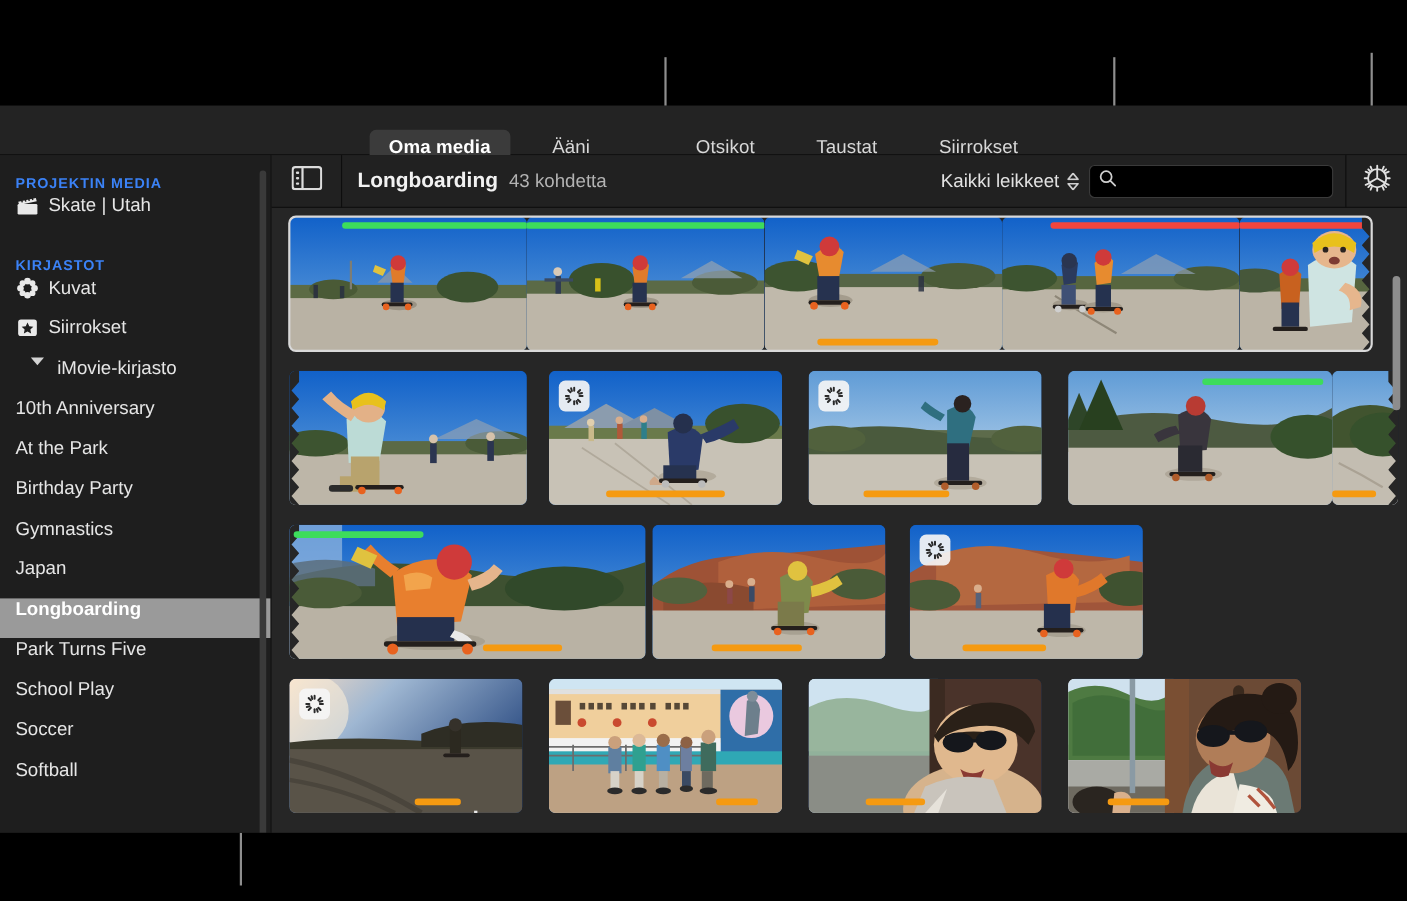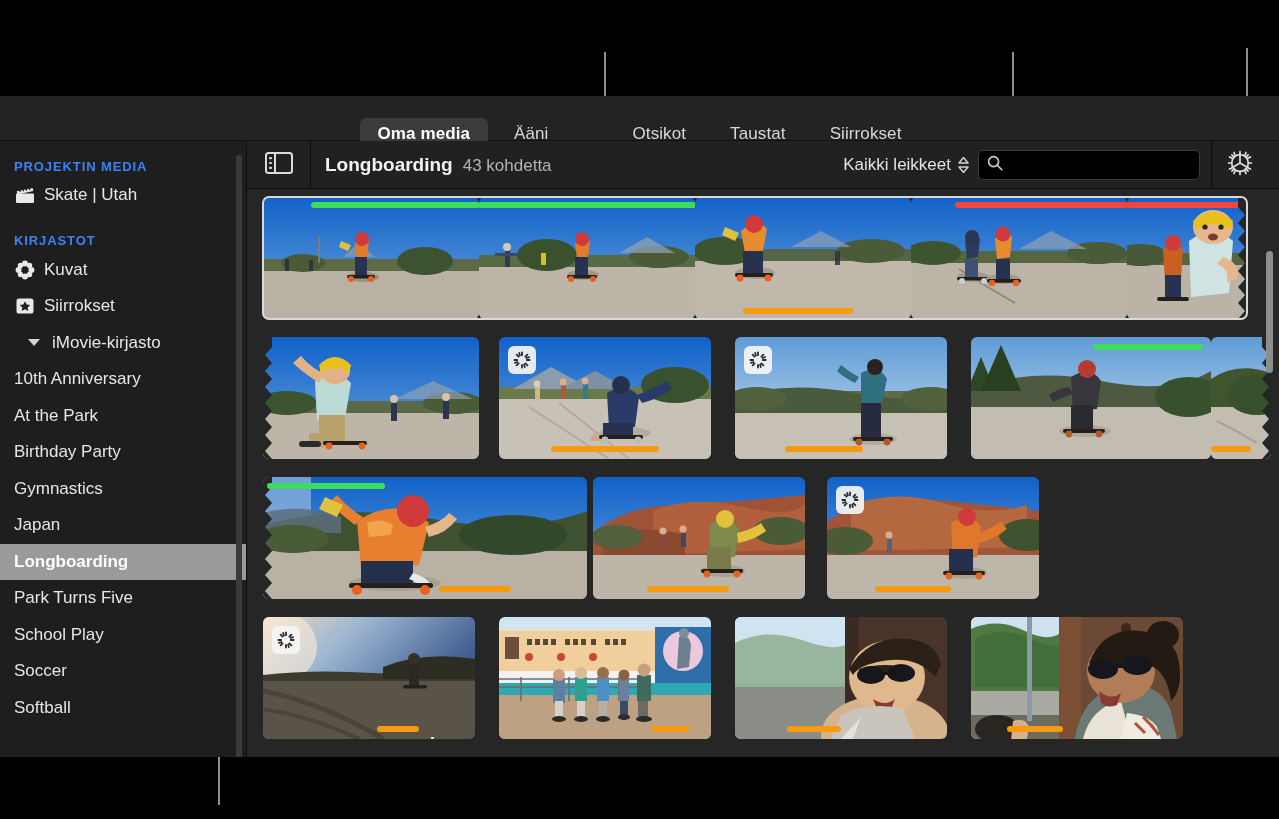--- a/index.html
+++ b/index.html
@@ -21,21 +21,21 @@
     background: #1e1e1e; overflow: hidden;
   }
 
   
   #tabbar {
     position: absolute; left:0; top:0; width: 1279px; height: 45px;
     background: #232323;
     border-bottom: 1px solid #111;
     display: flex; align-items: center; justify-content: center;
   }
-  #tabs { display: flex; align-items: flex-start; gap: 8px; margin-top: 31px; }
+  #tabs { display: flex; align-items: flex-start; gap: 20px; margin-top: 31px; }
   .tab {
     font-size: 17px; color: #d8d8d8; padding: 6px 18px;
     border-radius: 6px; letter-spacing: .1px; white-space: nowrap;
   }
   .tab.selected { background: #3b3b3b; color: #ffffff; font-weight: bold; }
   .tab.sep-before { margin-left: 40px; }
 
   
   #body { position:absolute; left:0; top:45px; width:1279px; height:616px; display:flex; }
 
@@ -45,21 +45,21 @@
     width: 247px; height: 616px; background: #1e1e1e;
     border-right: 1px solid #0d0d0d;
     overflow: hidden;
   }
   .sb-group-title {
     font-size: 13px; font-weight: bold; color: #3b82f6;
     letter-spacing: .9px; padding: 0 0 0 14px;
     height: 22px; display: flex; align-items: center;
   }
   .sb-row {
-    height: 36.5px; display: flex; align-items: center;
+    height: 36.5px; display: flex; align-items: flex-start;
     font-size: 17px; color: #e6e6e6; padding-left: 14px; gap: 8px;
   }
   .sb-row.selected { background: #9a9a9a; color: #ffffff; font-weight: bold; }
   .sb-row .sb-label { white-space: nowrap; }
   .sb-row.indent { }
   .sb-row.disclosure { padding-left: 28px; }
 
   .ic { width: 22px; height: 20px; display:inline-flex; align-items:center; justify-content:center; flex:0 0 auto;}
   .ic svg { display:block; }
 
@@ -81,21 +81,21 @@
     background: #212121; border-bottom: 1px solid #0d0d0d;
     display: flex; align-items: center;
   }
   #sidebar-toggle-cell {
     width: 64px; height: 48px; display:flex; align-items:center; justify-content:center;
     border-right: 1px solid #0d0d0d;
   }
   #title-cell { display:flex; align-items: baseline; gap: 10px; padding-left: 14px; }
   #browser-title { font-size: 19px; font-weight: bold; color: #f2f2f2; }
   #browser-count { font-size: 17px; color: #b3b3b3; }
-  #toolbar-right { margin-left: auto; display: flex; align-items: center; gap: 0px; padding-right: 12px; }
+  #toolbar-right { margin-left: auto; display: flex; align-items: center; gap: 0px; padding-right: 0px; }
 
   #filter-label { font-size: 17px; color: #e2e2e2; }
   #stepper { display:flex; flex-direction: column; gap:2px; margin: 0 9px 0 7px; }
   .chev { width: 11px; height: 7px; }
 
   #search {
     width: 222px; height: 30px; background: #000; border: 1px solid #3a3a3a;
     border-radius: 5px; display:flex; align-items:center; padding-left: 8px;
   }
   #search input {

